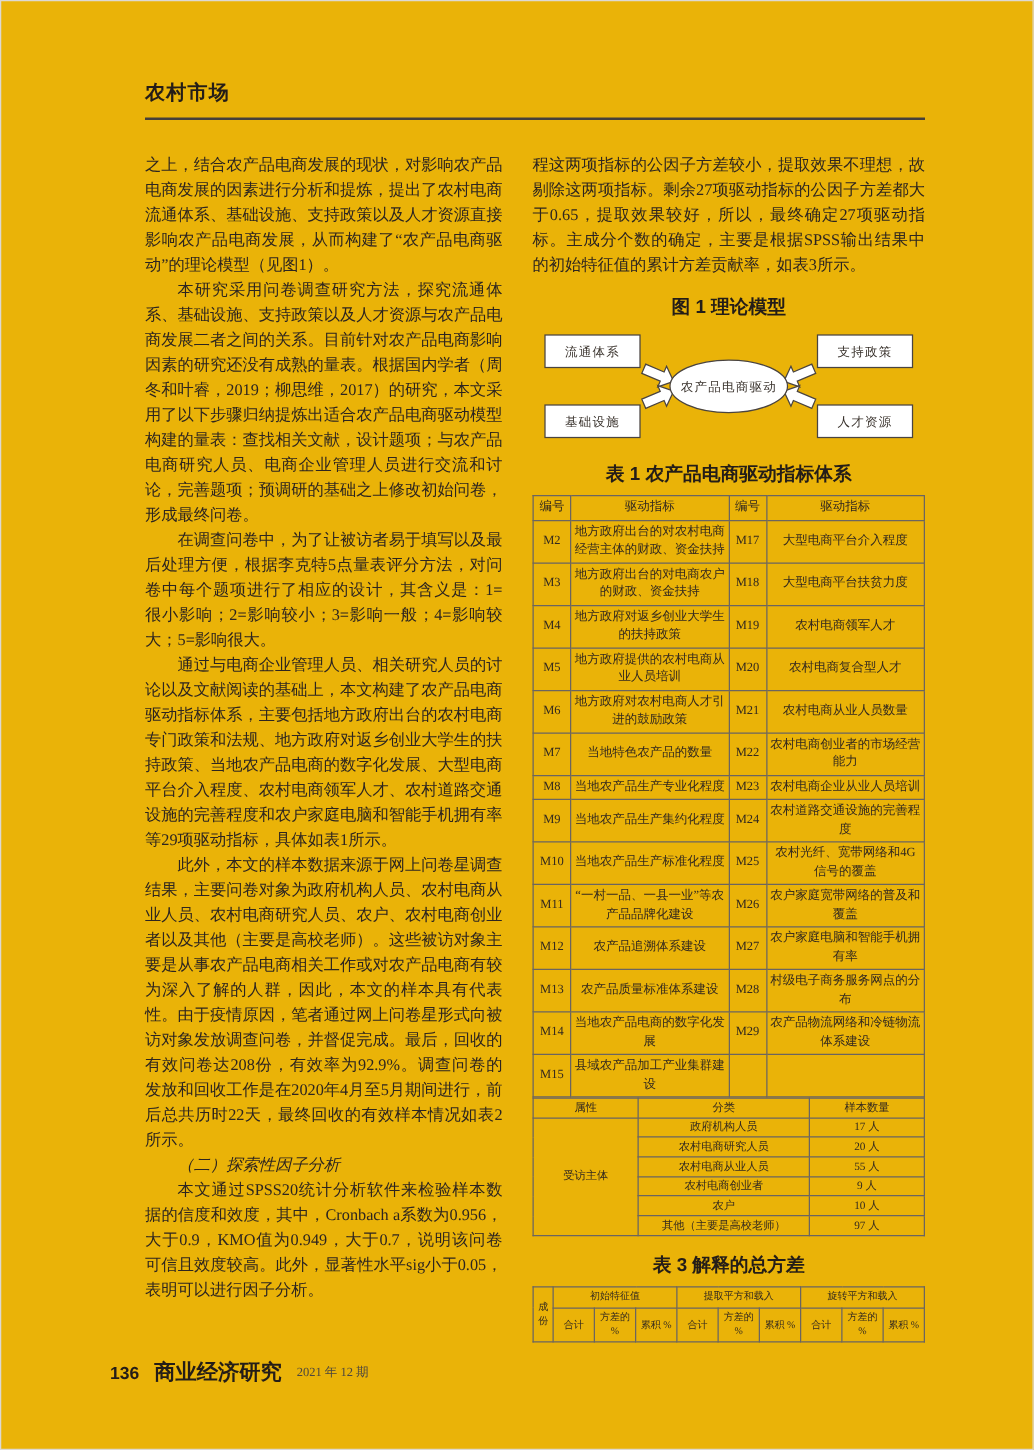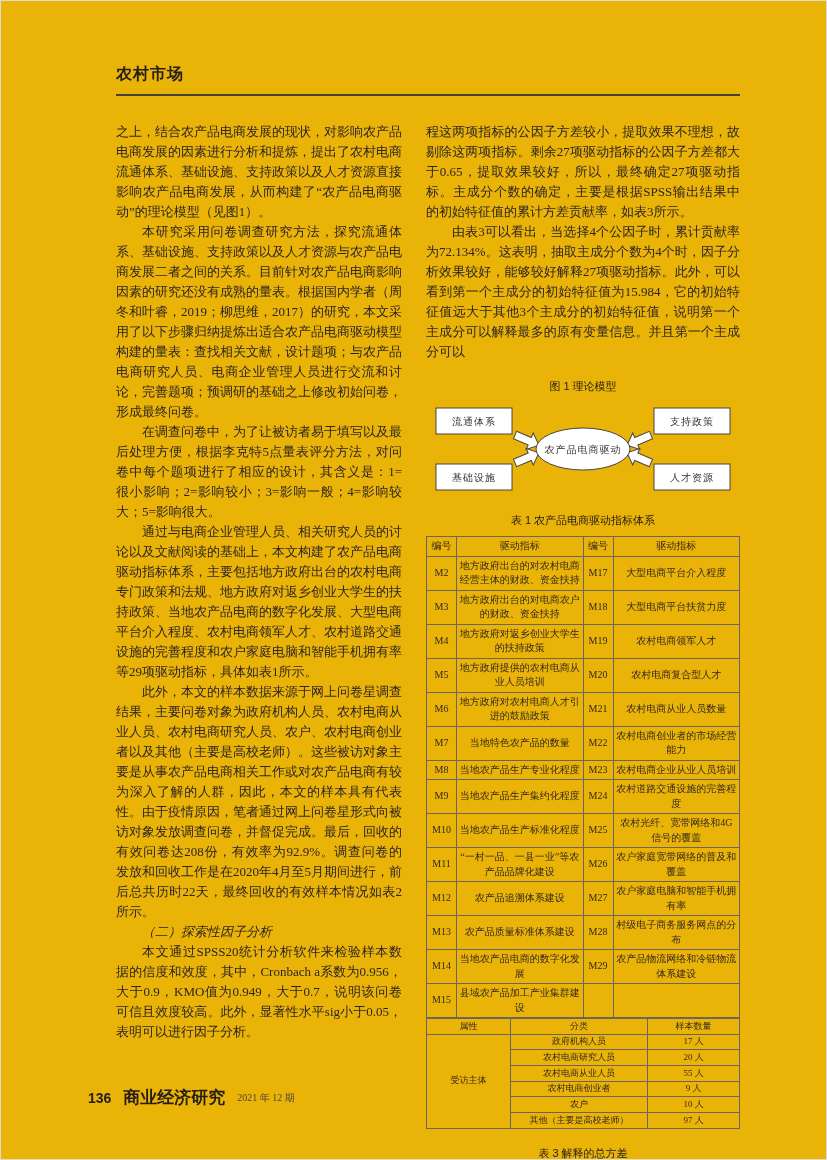--- a/index.html
+++ b/index.html
@@ -23,21 +23,21 @@
     width:314px;
     font-family:"Liberation Serif","DejaVu Serif",serif;
     font-size:13px; line-height:20px; text-align:justify;
   }
   .col p { margin:0; text-indent:2em; }
   .col p.noindent { text-indent:0; }
   .col p.subhead { font-style:italic; }
   
   .fig-caption, .tbl-caption {
     font-family:"Liberation Sans", sans-serif;
-    font-size:11px; font-weight:normal; text-align:center; color:#241d18;
+    font-size:15px; font-weight:bold; text-align:center; color:#241d18;
     margin:14px 0 6px 0; text-indent:0;
   }
   .figure svg { display:block; margin:0 auto; }
   .figure .shape { fill:#ffffff; stroke:#4a4440; stroke-width:1; }
   .figure text {
     font-family:"Liberation Serif","DejaVu Serif",serif;
     font-size:10px; fill:#3a332d; letter-spacing:1px;
   }
   
   table { border-collapse:collapse; width:100%; table-layout:fixed;
@@ -75,21 +75,20 @@
       <p>本研究采用问卷调查研究方法，探究流通体系、基础设施、支持政策以及人才资源与农产品电商发展二者之间的关系。目前针对农产品电商影响因素的研究还没有成熟的量表。根据国内学者（周冬和叶睿，2019；柳思维，2017）的研究，本文采用了以下步骤归纳提炼出适合农产品电商驱动模型构建的量表：查找相关文献，设计题项；与农产品电商研究人员、电商企业管理人员进行交流和讨论，完善题项；预调研的基础之上修改初始问卷，形成最终问卷。</p>
       <p>在调查问卷中，为了让被访者易于填写以及最后处理方便，根据李克特5点量表评分方法，对问卷中每个题项进行了相应的设计，其含义是：1=很小影响；2=影响较小；3=影响一般；4=影响较大；5=影响很大。</p>
       <p>通过与电商企业管理人员、相关研究人员的讨论以及文献阅读的基础上，本文构建了农产品电商驱动指标体系，主要包括地方政府出台的农村电商专门政策和法规、地方政府对返乡创业大学生的扶持政策、当地农产品电商的数字化发展、大型电商平台介入程度、农村电商领军人才、农村道路交通设施的完善程度和农户家庭电脑和智能手机拥有率等29项驱动指标，具体如表1所示。</p>
       <p>此外，本文的样本数据来源于网上问卷星调查结果，主要问卷对象为政府机构人员、农村电商从业人员、农村电商研究人员、农户、农村电商创业者以及其他（主要是高校老师）。这些被访对象主要是从事农产品电商相关工作或对农产品电商有较为深入了解的人群，因此，本文的样本具有代表性。由于疫情原因，笔者通过网上问卷星形式向被访对象发放调查问卷，并督促完成。最后，回收的有效问卷达208份，有效率为92.9%。调查问卷的发放和回收工作是在2020年4月至5月期间进行，前后总共历时22天，最终回收的有效样本情况如表2所示。</p>
       <p class="subhead">（二）探索性因子分析</p>
       <p>本文通过SPSS20统计分析软件来检验样本数据的信度和效度，其中，Cronbach a系数为0.956，大于0.9，KMO值为0.949，大于0.7，说明该问卷可信且效度较高。此外，显著性水平sig小于0.05，表明可以进行因子分析。</p>
     </div>
 
     <div class="col">
       <p class="noindent">程这两项指标的公因子方差较小，提取效果不理想，故剔除这两项指标。剩余27项驱动指标的公因子方差都大于0.65，提取效果较好，所以，最终确定27项驱动指标。主成分个数的确定，主要是根据SPSS输出结果中的初始特征值的累计方差贡献率，如表3所示。</p>
-      <p>由表3可以看出，当选择4个公因子时，累计贡献率为72.134%。这表明，抽取主成分个数为4个时，因子分析效果较好，能够较好解释27项驱动指标。此外，可以看到第一个主成分的初始特征值为15.984，它的初始特征值远大于其他3个主成分的初始特征值，说明第一个主成分可以解释最多的原有变量信息。并且第一个主成分可以</p>
 
       <div class="fig-caption">图 1  理论模型</div>
       <div class="figure">
         <svg width="314" height="94" viewBox="0 0 314 94">
           <defs>
             <polygon id="blockarrow" class="shape" points="0,-4 16,-4 16,-9 26,0 16,9 16,4 0,4"></polygon>
           </defs>
           <use href="#blockarrow" transform="translate(89,33) rotate(23)"></use>
           <use href="#blockarrow" transform="translate(225,33) rotate(157)"></use>
           <use href="#blockarrow" transform="translate(89,61) rotate(-23)"></use>

